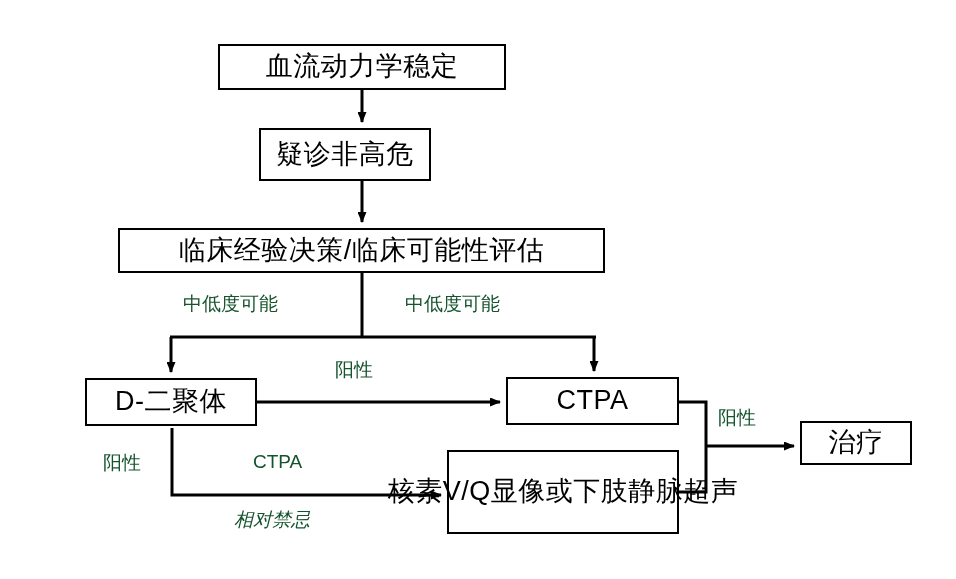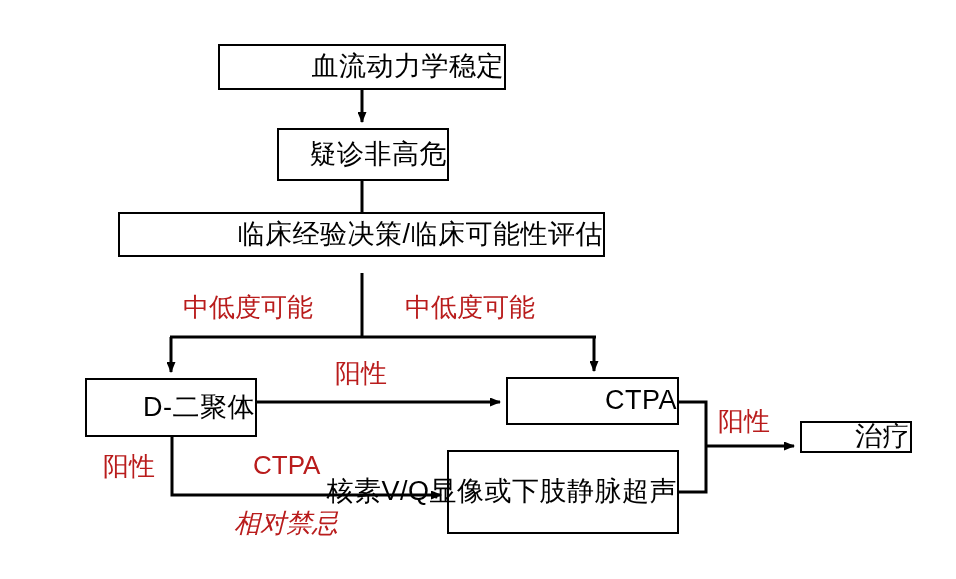--- a/index.html
+++ b/index.html
@@ -27,35 +27,35 @@
     width: 956px;
     height: 579px;
   }
   .node-box {
     position: absolute;
     box-sizing: border-box;
     border: 2px solid #000000;
     background: #ffffff;
     display: flex;
     align-items: center;
-    justify-content: flex-end;
+    justify-content: center;
     text-align: center;
     color: #000000;
     line-height: 1.15;
     font-size: 27px;
     letter-spacing: 0.5px;
   }
   .node-box .node-line {
     display: block;
     white-space: nowrap;
   }
   .edge-label {
     position: absolute;
-    color: #b91c1c;
-    font-size: 26px;
+    color: #14532d;
+    font-size: 19px;
     white-space: nowrap;
     background: transparent;
     line-height: 1;
   }
 </style>
 </head>
 <body>
 
 <div id="flowchart-root">
 
@@ -86,42 +86,42 @@
       <path d="M679,402 L706,402 L706,492 L679,492"></path>
 
       <line x1="706" y1="446" x2="794" y2="446" marker-end="url(#arrowhead)"></line>
     </g>
   </svg>
 
   <div class="node-box" style="left:218px; top:44px; width:288px; height:46px;">
     <span class="node-line">血流动力学稳定</span>
   </div>
 
-  <div class="node-box" style="left:277px; top:128px; width:172px; height:53px;">
+  <div class="node-box" style="left:259px; top:128px; width:172px; height:53px;">
     <span class="node-line">疑诊非高危</span>
   </div>
 
-  <div class="node-box" style="left:118px; top:212px; width:487px; height:45px;">
+  <div class="node-box" style="left:118px; top:228px; width:487px; height:45px;">
     <span class="node-line">临床经验决策/临床可能性评估</span>
   </div>
 
-  <div class="node-box" style="left:85px; top:378px; width:172px; height:59px;">
+  <div class="node-box" style="left:85px; top:378px; width:172px; height:48px;">
     <span class="node-line">D-二聚体</span>
   </div>
 
   <div class="node-box" style="left:506px; top:377px; width:173px; height:48px;">
     <span class="node-line">CTPA</span>
   </div>
 
   <div class="node-box" style="left:447px; top:450px; width:232px; height:84px; flex-direction:row;">
     <span class="node-line">核素V/Q显像或</span>
     <span class="node-line">下肢静脉超声</span>
   </div>
 
-  <div class="node-box" style="left:800px; top:421px; width:112px; height:32px;">
+  <div class="node-box" style="left:800px; top:421px; width:112px; height:44px;">
     <span class="node-line">治疗</span>
   </div>
 
   <div class="edge-label" style="left:183px; top:294px;">中低度可能</div>
 
   <div class="edge-label" style="left:405px; top:294px;">中低度可能</div>
 
   <div class="edge-label" style="left:335px; top:360px;">阳性</div>
 
   <div class="edge-label" style="left:103px; top:453px;">阳性</div>

